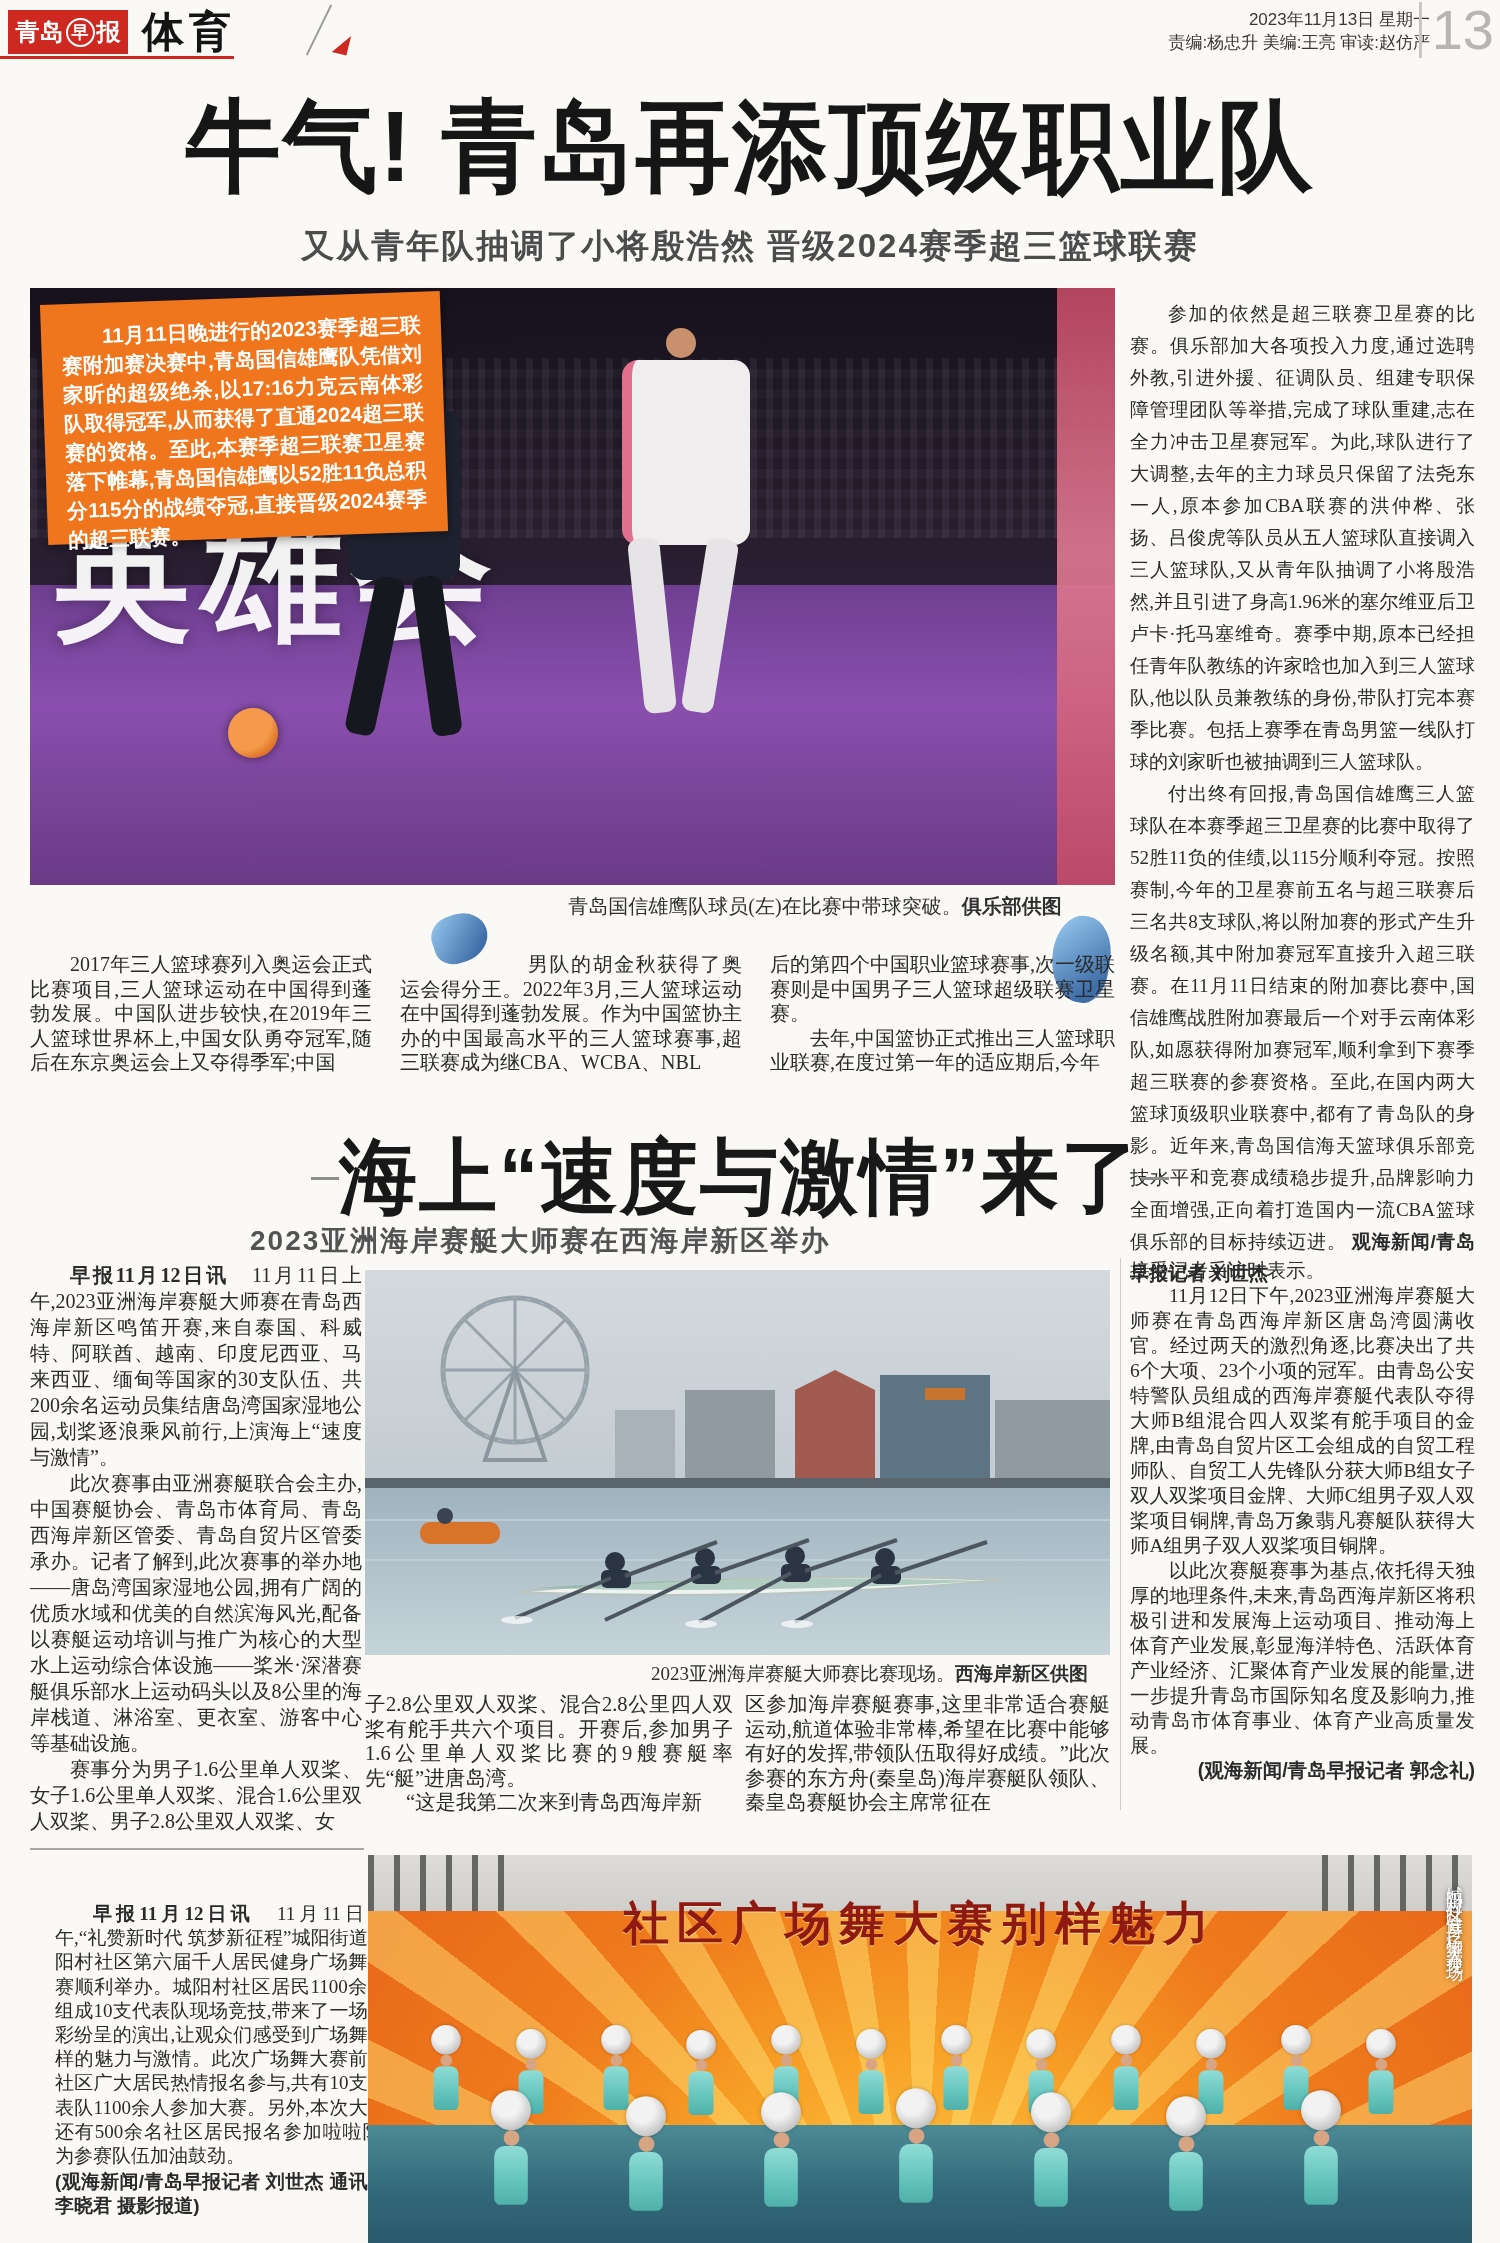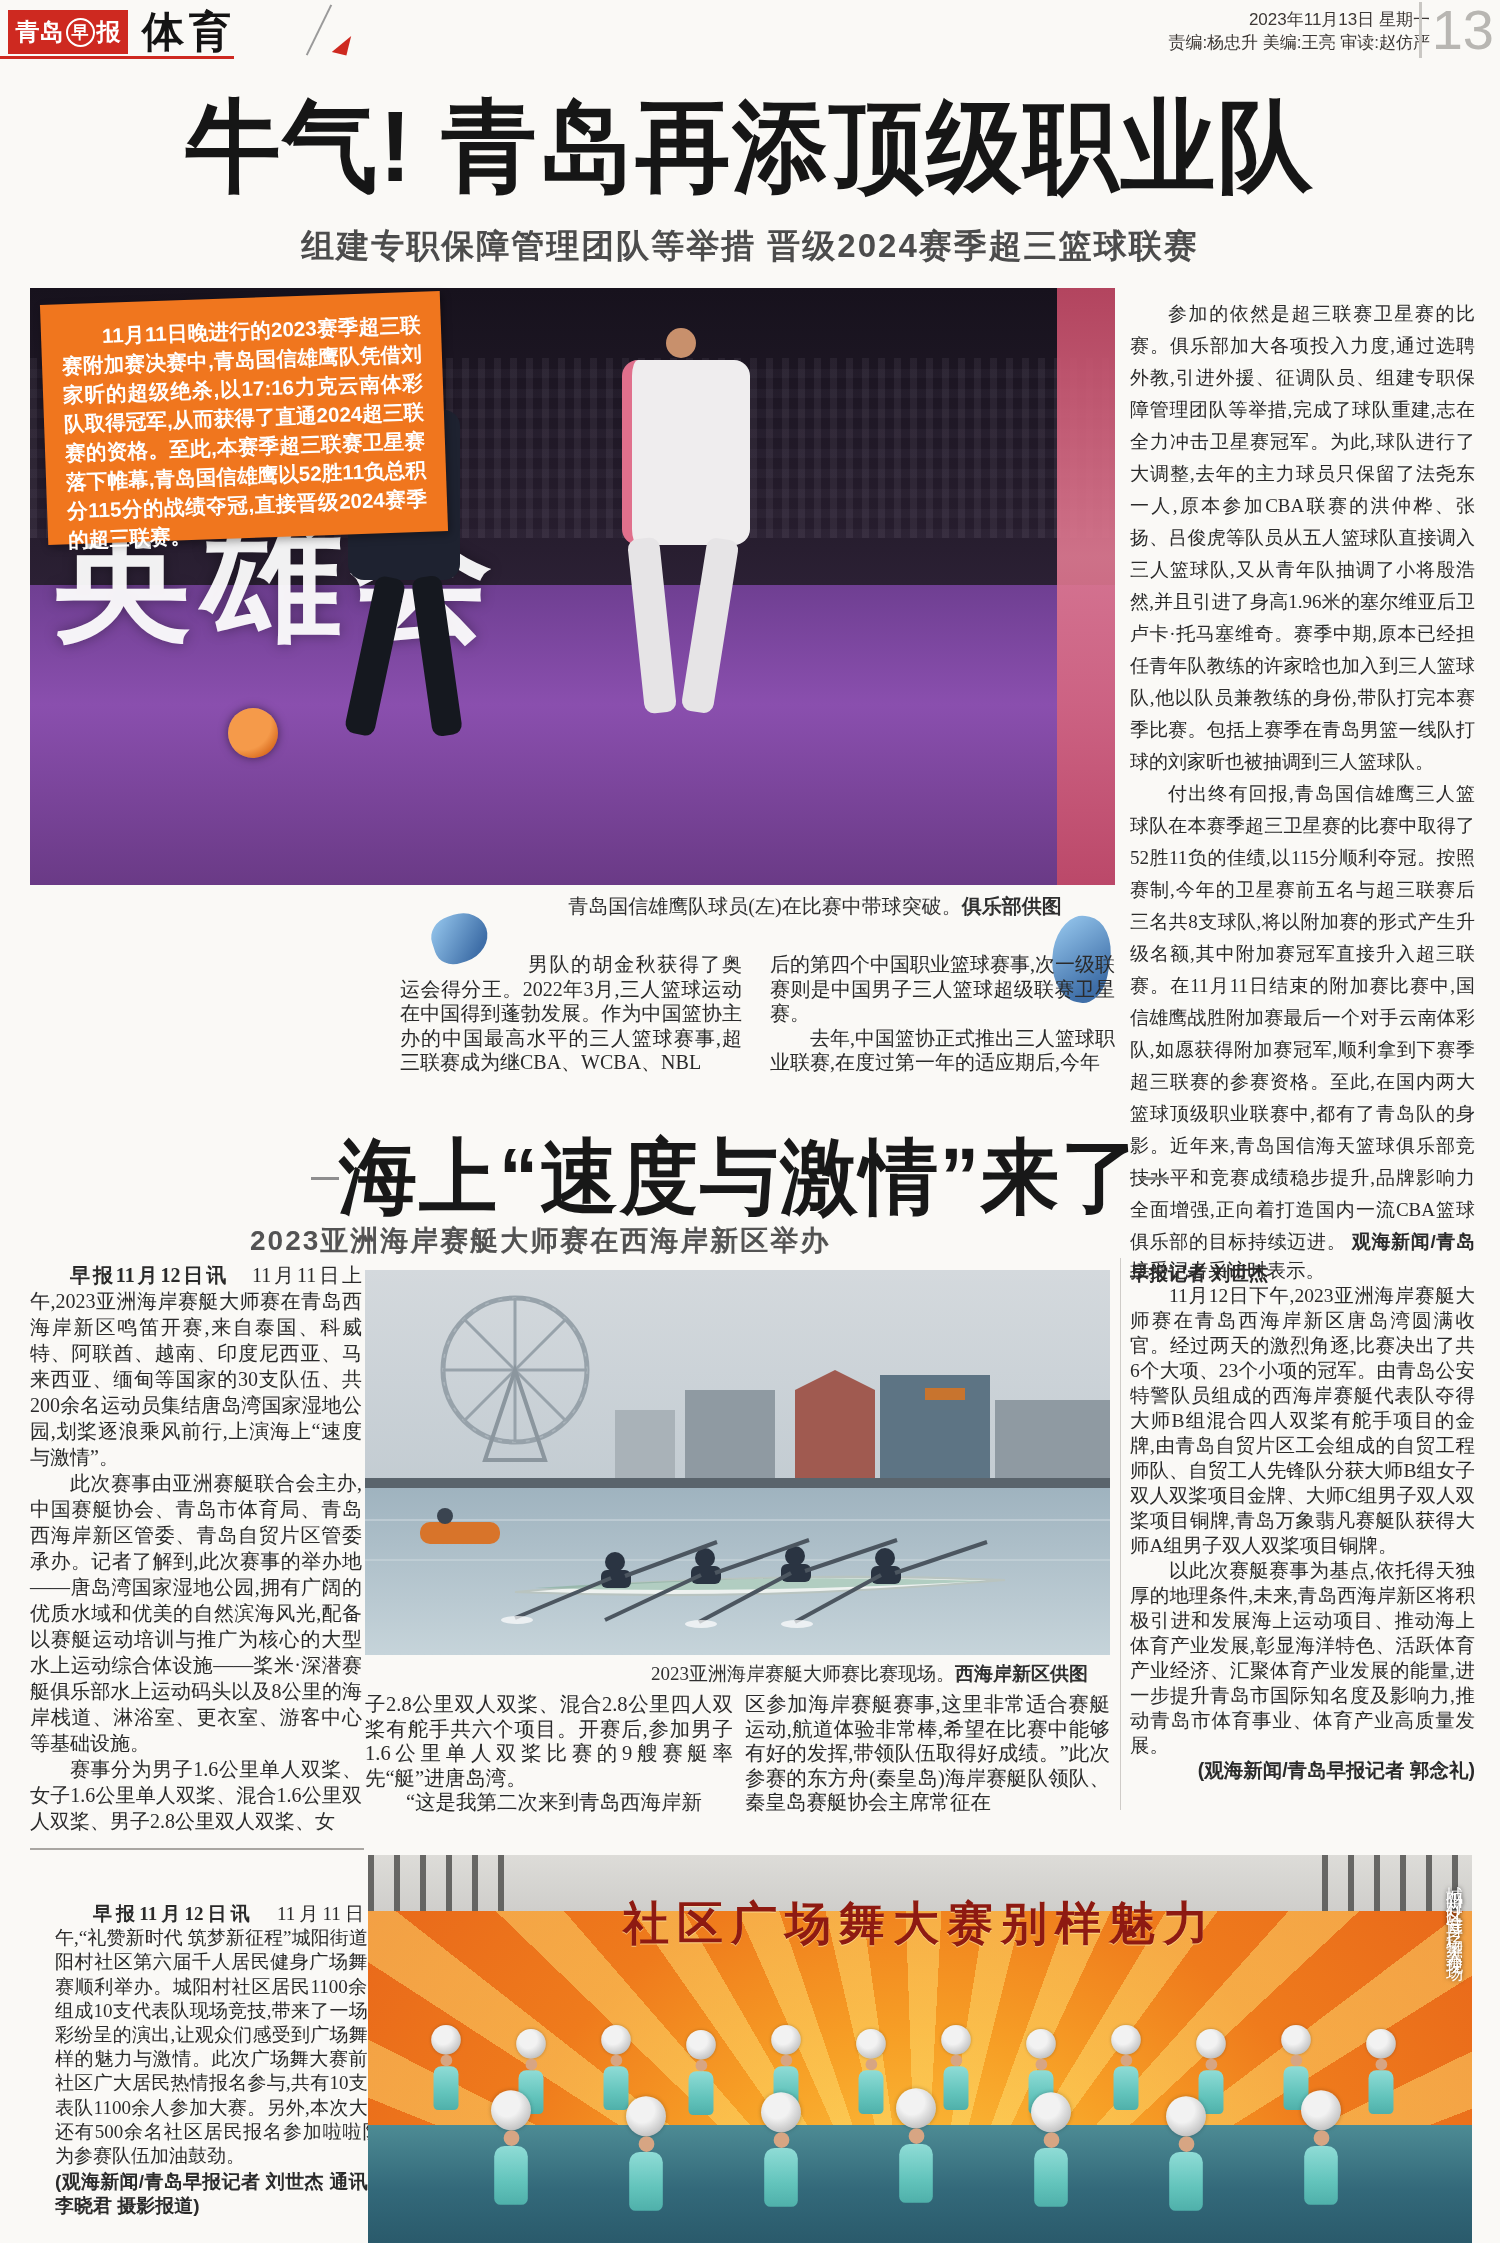--- a/index.html
+++ b/index.html
@@ -126,21 +126,21 @@
   <div class="abs header-rule"></div>
   <div class="abs header-slash"></div>
   <div class="abs header-tri"></div>
   <div class="abs header-meta sans">
     <div>2023年11月13日 星期一</div>
     <div>责编:杨忠升 美编:王亮 审读:赵仿严</div>
   </div>
   <div class="abs page-number sans">13</div>
 
   <div class="abs a1-headline sans">牛气! 青岛再添顶级职业队</div>
-  <div class="abs a1-sub sans">组建专职保障管理团队等举措 晋级2024赛季超三篮球联赛</div>
+  <div class="abs a1-sub sans">又从青年队抽调了小将殷浩然 晋级2024赛季超三篮球联赛</div>
 
   <div class="abs a1-photo">
     <div class="abs crowd"></div>
     <div class="abs court"></div>
     <div class="abs hero-text sans">英雄会</div>
     <div class="abs pink-strip"></div>
 
     <div class="abs bb-head" style="left:360px;top:92px;"></div>
     <div class="abs bb-torso" style="left:318px;top:122px;width:112px;height:170px;background:#1e2230;">
       <span class="jersey-num sans">11</span>
@@ -159,20 +159,23 @@
        transform:rotate(-2deg);box-shadow:2px 3px 8px rgba(0,0,0,.35);padding:18px 20px;box-sizing:border-box;">
     <p class="indent sans" style="color:#fff;font-weight:bold;font-size:20.5px;line-height:29px;">11月11日晚进行的2023赛季超三联赛附加赛决赛中,青岛国信雄鹰队凭借刘家昕的超级绝杀,以17:16力克云南体彩队取得冠军,从而获得了直通2024超三联赛的资格。至此,本赛季超三联赛卫星赛落下帷幕,青岛国信雄鹰以52胜11负总积分115分的战绩夺冠,直接晋级2024赛季的超三联赛。</p>
   </div>
 
   <div class="abs a1-caption">
     <span>青岛国信雄鹰队球员(左)在比赛中带球突破。</span><span class="cap-credit">俱乐部供图</span>
   </div>
   <div class="shoe shoe-a"></div>
   <div class="shoe shoe-b"></div>
 
+  <div class="abs a1-col a1-col1">
+    <p class="indent">2017年三人篮球赛列入奥运会正式比赛项目,三人篮球运动在中国得到蓬勃发展。中国队进步较快,在2019年三人篮球世界杯上,中国女队勇夺冠军,随后在东京奥运会上又夺得季军;中国</p>
+  </div>
   <div class="abs a1-col a1-col2">
     <p>男队的胡金秋获得了奥运会得分王。2022年3月,三人篮球运动在中国得到蓬勃发展。作为中国篮协主办的中国最高水平的三人篮球赛事,超三联赛成为继CBA、WCBA、NBL</p>
   </div>
   <div class="abs a1-col a1-col3">
     <p>后的第四个中国职业篮球赛事,次一级联赛则是中国男子三人篮球超级联赛卫星赛。</p>
     <p class="indent">去年,中国篮协正式推出三人篮球职业联赛,在度过第一年的适应期后,今年</p>
   </div>
 
   <div class="abs a1-right">
     <p class="indent">参加的依然是超三联赛卫星赛的比赛。俱乐部加大各项投入力度,通过选聘外教,引进外援、征调队员、组建专职保障管理团队等举措,完成了球队重建,志在全力冲击卫星赛冠军。为此,球队进行了大调整,去年的主力球员只保留了法尧东一人,原本参加CBA联赛的洪仲桦、张扬、吕俊虎等队员从五人篮球队直接调入三人篮球队,又从青年队抽调了小将殷浩然,并且引进了身高1.96米的塞尔维亚后卫卢卡·托马塞维奇。赛季中期,原本已经担任青年队教练的许家晗也加入到三人篮球队,他以队员兼教练的身份,带队打完本赛季比赛。包括上赛季在青岛男篮一线队打球的刘家昕也被抽调到三人篮球队。</p>

